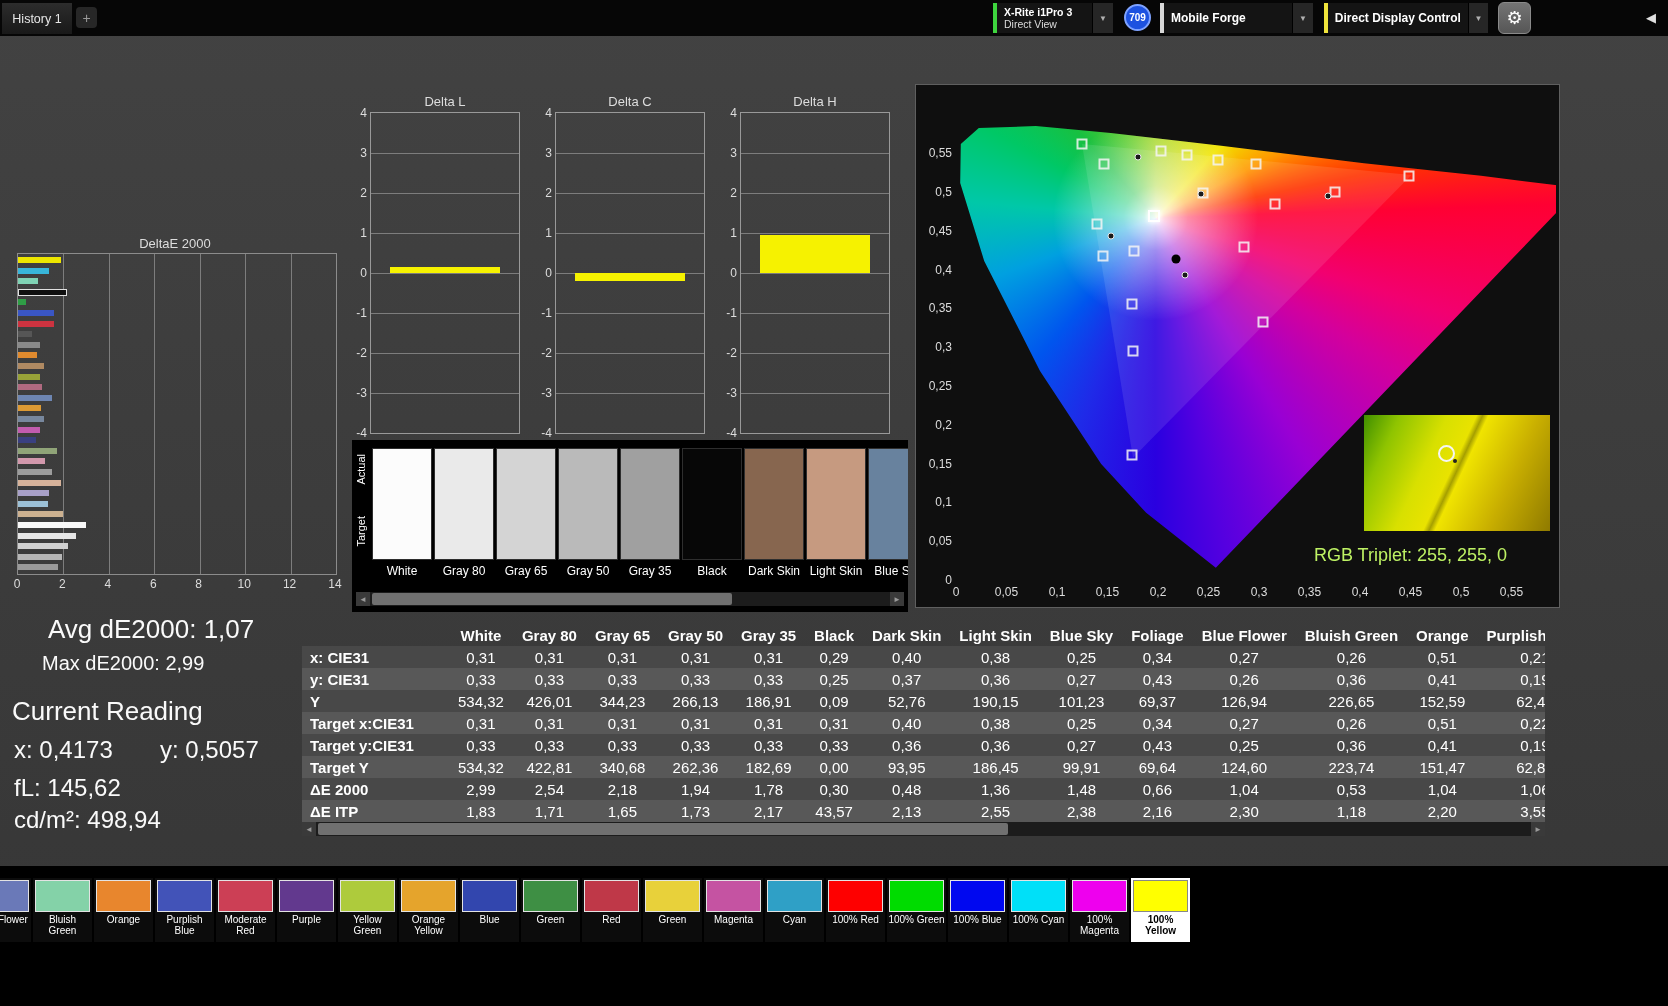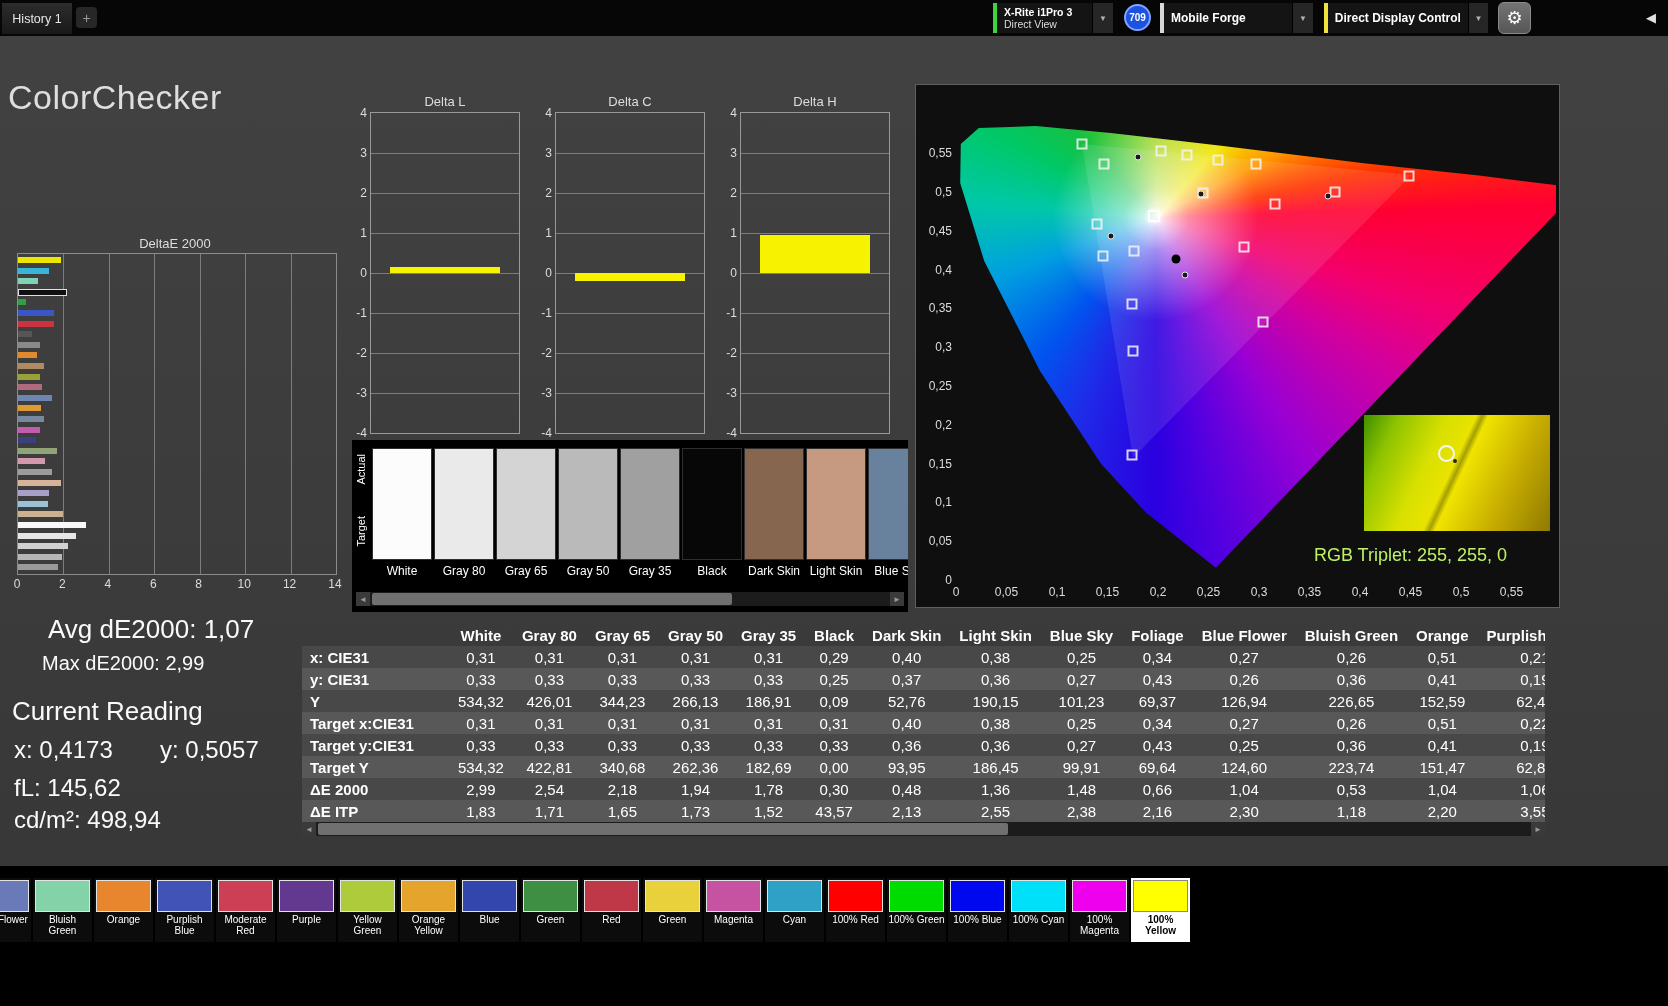--- a/index.html
+++ b/index.html
@@ -142,21 +142,20 @@
       <div class="accent" id="acc-workflow" style="background: rgb(240, 228, 60);"></div>
       <div class="ddtext">
           <div class="l1" style="font-size:12px">Direct Display Control</div>
         </div>
       <div class="chev">▼</div>
     </div>
     <div class="gearbtn">⚙</div>
     <div class="collapse">◀</div>
   </div>
 
-  <div class="page-title">ColorChecker</div>
 
   <div class="deltae-title">DeltaE 2000</div>
   <div id="deltae-plot" class="deltae-plot">
       <div class="vgrid" style="left: 14.2857%;"></div>
       <div class="vgrid" style="left: 28.5714%;"></div>
       <div class="vgrid" style="left: 42.8571%;"></div>
       <div class="vgrid" style="left: 57.1429%;"></div>
       <div class="vgrid" style="left: 71.4286%;"></div>
       <div class="vgrid" style="left: 85.7143%;"></div>
       <div class="hbar" style="top: 3px; width: 13.5714%; background: rgb(237, 230, 0);"></div>
@@ -525,21 +524,21 @@
             <td>0,53</td>
             <td>1,04</td>
             <td>1,06</td>
           </tr>
           <tr class="even">
             <td class="tlabel">ΔE ITP</td>
             <td>1,83</td>
             <td>1,71</td>
             <td>1,65</td>
             <td>1,73</td>
-            <td>1,52</td>
+            <td>2,17</td>
             <td>43,57</td>
             <td>2,13</td>
             <td>2,55</td>
             <td>2,38</td>
             <td>2,16</td>
             <td>2,30</td>
             <td>1,18</td>
             <td>2,20</td>
             <td>3,55</td>
           </tr>

